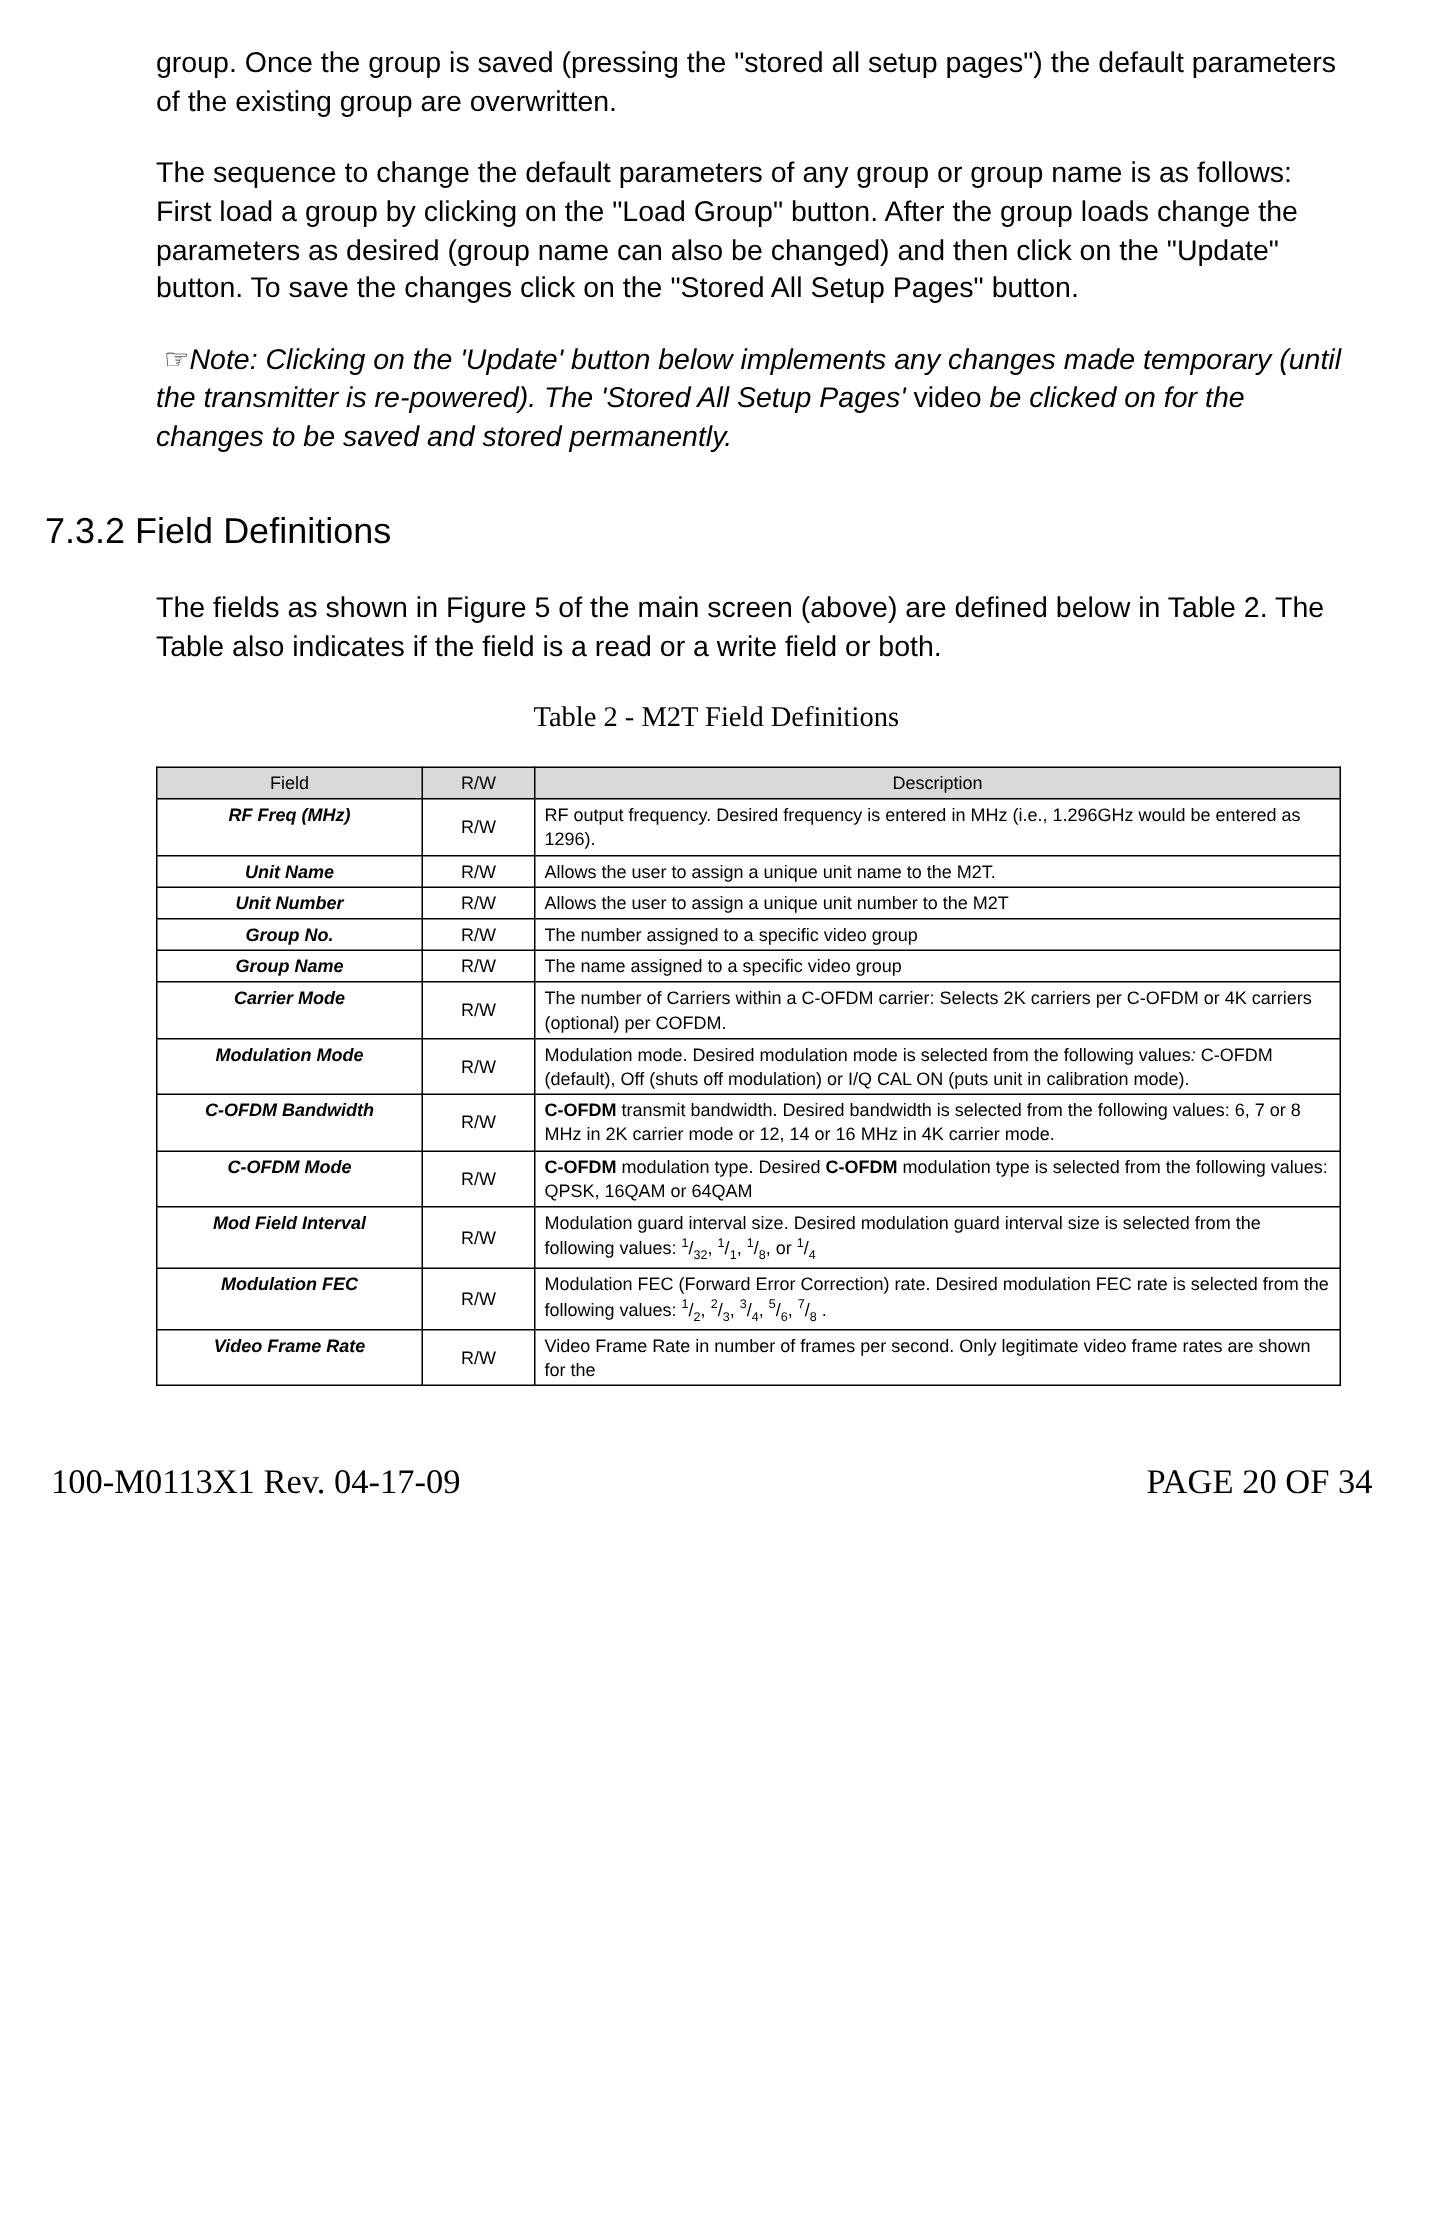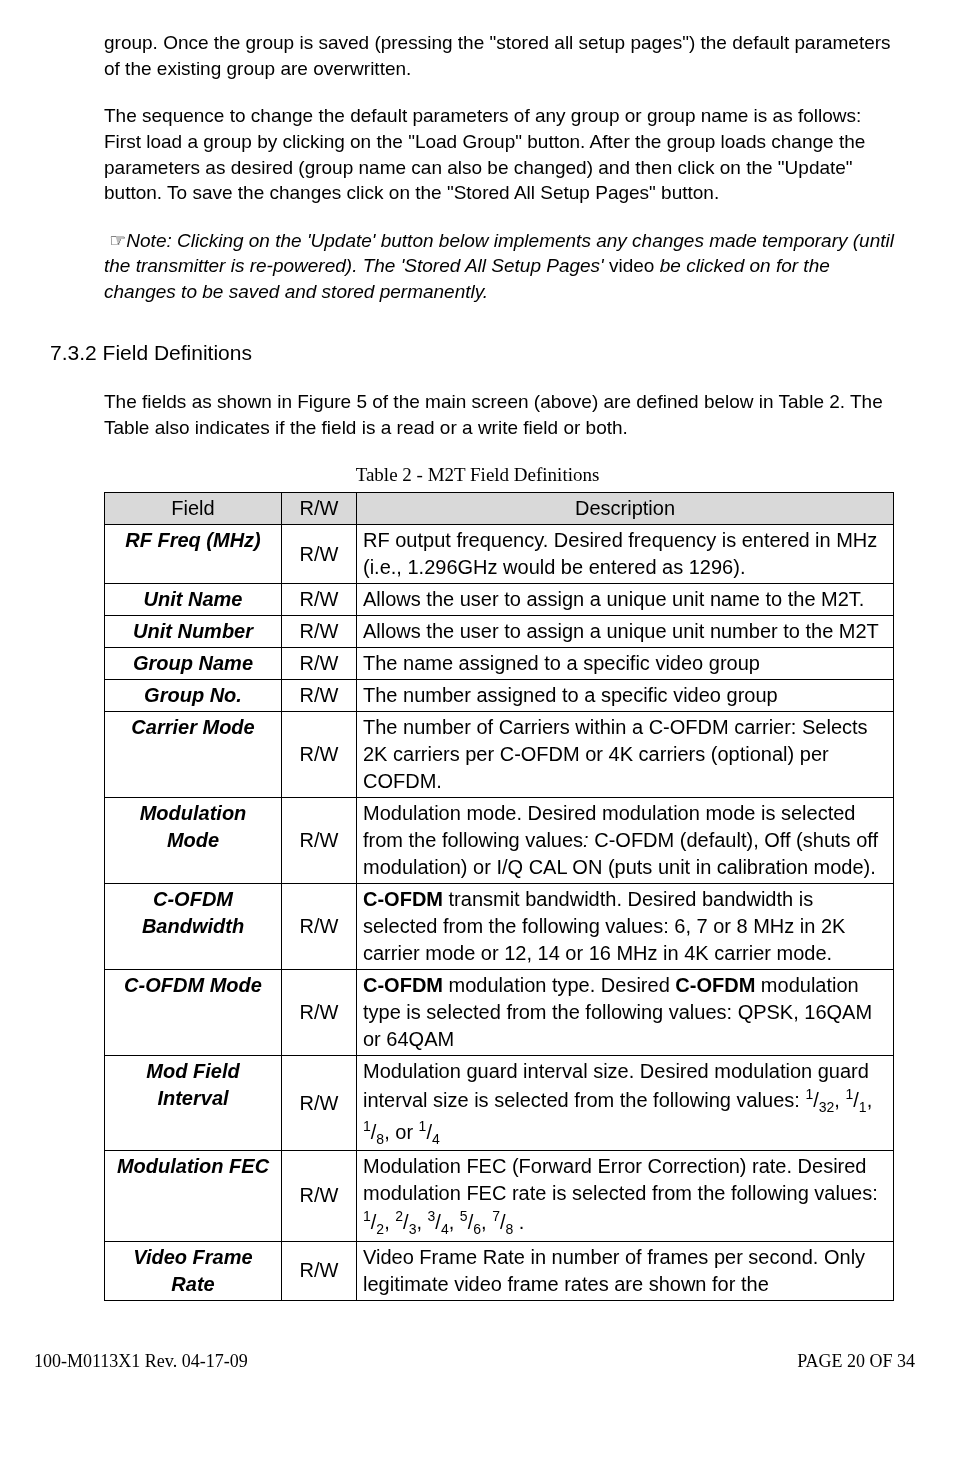--- a/index.html
+++ b/index.html
@@ -8,59 +8,58 @@
     line-height: 1.35;
     margin: 0;
     padding: 30px 40px 30px 30px;
     color: #000;
   }
   .indent { margin-left: 74px; margin-right: 24px; }
   .para { margin-bottom: 22px; }
   .note-icon { font-style: normal; }
   .note { font-style: italic; }
   .section-heading {
-    font-size: 21px;
+    font-size: 24px;
     font-weight: normal;
     margin-top: 34px;
     margin-bottom: 22px;
-    margin-left: 20px;
   }
   .table-caption {
     font-family: "Times New Roman", Times, serif;
     font-size: 19px;
     text-align: center;
     margin-top: 18px;
-    margin-bottom: 4px;
+    margin-bottom: 19px;
   }
   table {
     border-collapse: collapse;
     margin-left: 74px;
     width: 790px;
-    font-size: 20px;
+    font-size: 12px;
   }
   th, td {
     border: 1px solid #000;
     padding: 2px 6px;
     vertical-align: top;
   }
   th {
     background: #d9d9d9;
     font-weight: normal;
     text-align: center;
   }
   td.field { font-weight: bold; text-align: center; vertical-align: top; width: 164px; font-style: italic; }
   td.rw { text-align: center; vertical-align: middle; width: 62px; }
   td.desc { }
   sub { font-size: 0.7em; }
   sup { font-size: 0.7em; }
   .footer {
     display: flex;
     justify-content: space-between;
     font-family: "Times New Roman", Times, serif;
-    font-size: 18px;
+    font-size: 23px;
     margin-top: 48px;
     padding: 0 10px 0 4px;
   }
 </style>
 </head>
 <body>
 
 <div class="indent para">group. Once the group is saved (pressing the "stored all setup pages") the default parameters of the existing group are overwritten.</div>
 
 <div class="indent para">The sequence to change the default parameters of any group or group name is as follows: First load a group by clicking on the "Load Group" button. After the group loads change the parameters as desired (group name can also be changed) and then click on the "Update" button.  To save the changes click on the "Stored All Setup Pages" button.</div>
@@ -96,28 +95,28 @@
         <td class="field">Unit Name</td>
         <td class="rw">R/W</td>
         <td class="desc">Allows the user to assign a unique unit name to the M2T.</td>
       </tr>
       <tr>
         <td class="field">Unit Number</td>
         <td class="rw">R/W</td>
         <td class="desc">Allows the user to assign a unique unit number to the M2T</td>
       </tr>
       <tr>
+        <td class="field">Group No.</td>
+        <td class="rw">R/W</td>
+        <td class="desc">The number assigned to a specific video group</td>
+      </tr>
+      <tr>
         <td class="field">Group Name</td>
         <td class="rw">R/W</td>
         <td class="desc">The name assigned to a specific video group</td>
-      </tr>
-      <tr>
-        <td class="field">Group No.</td>
-        <td class="rw">R/W</td>
-        <td class="desc">The number assigned to a specific video group</td>
       </tr>
       <tr>
         <td class="field">Carrier Mode</td>
         <td class="rw">R/W</td>
         <td class="desc">The number of Carriers within a C-OFDM carrier: Selects 2K carriers per C-OFDM or 4K carriers (optional) per COFDM.</td>
       </tr>
       <tr>
         <td class="field">Modulation Mode</td>
         <td class="rw">R/W</td>
         <td class="desc">Modulation mode.  Desired modulation mode is selected from the following values<i>: </i>C-OFDM (default), Off (shuts off modulation) or I/Q CAL ON (puts unit in calibration mode).</td>

